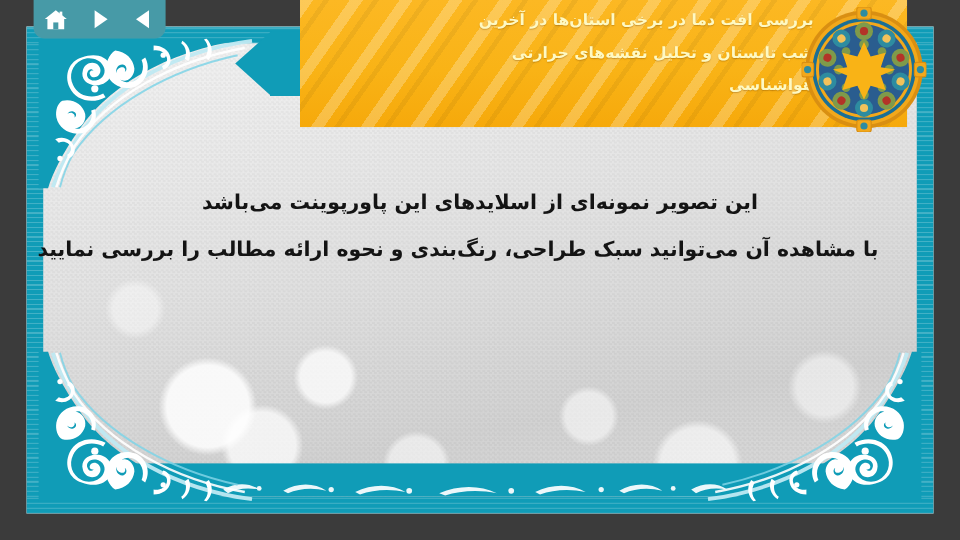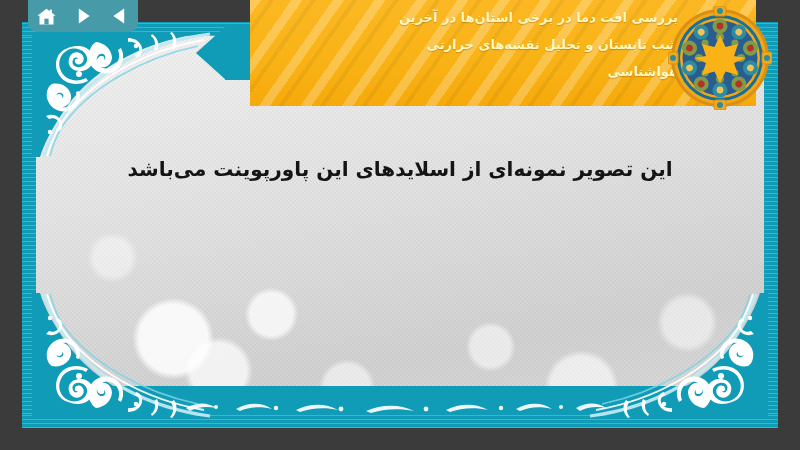--- a/index.html
+++ b/index.html
@@ -190,21 +190,21 @@
   
   .body-text {
     position: absolute;
     left: 46px;
     right: 46px;
     top: 128px;
     z-index: 30;
     direction: rtl;
     text-align: center;
     color: #141414;
-    font-size: 20px;
+    font-size: 17px;
     line-height: 39px;
     font-weight: 700;
   }
   .body-line { display: block; white-space: nowrap; }
 </style>
 </head>
 <body>
 
 <div id="stage">
 
@@ -319,20 +319,21 @@
           <circle cx="305" cy="23" r="2.4"></circle>
           <circle cx="390" cy="23" r="2.4"></circle>
           <circle cx="465" cy="22" r="2.2"></circle>
           <circle cx="525" cy="21" r="2"></circle>
         </g>
       </svg>
     </div>
 
     <div class="body-text">
       <span class="body-line">این تصویر نمونه‌ای از اسلایدهای این پاورپوینت می‌باشد</span>
+      <span class="body-line">با مشاهده آن می‌توانید سبک طراحی، رنگ‌بندی و نحوه ارائه مطالب را بررسی نمایید</span>
     </div>
 
   </div>
 
   <div class="title-banner">
     <div class="banner-tip"></div>
     <div class="banner-tip-body"></div>
     <div class="banner-body"></div>
     <div class="banner-title">بررسی افت دما در برخی استان‌ها در آخرین
 شب تابستان و تحلیل نقشه‌های حرارتی

